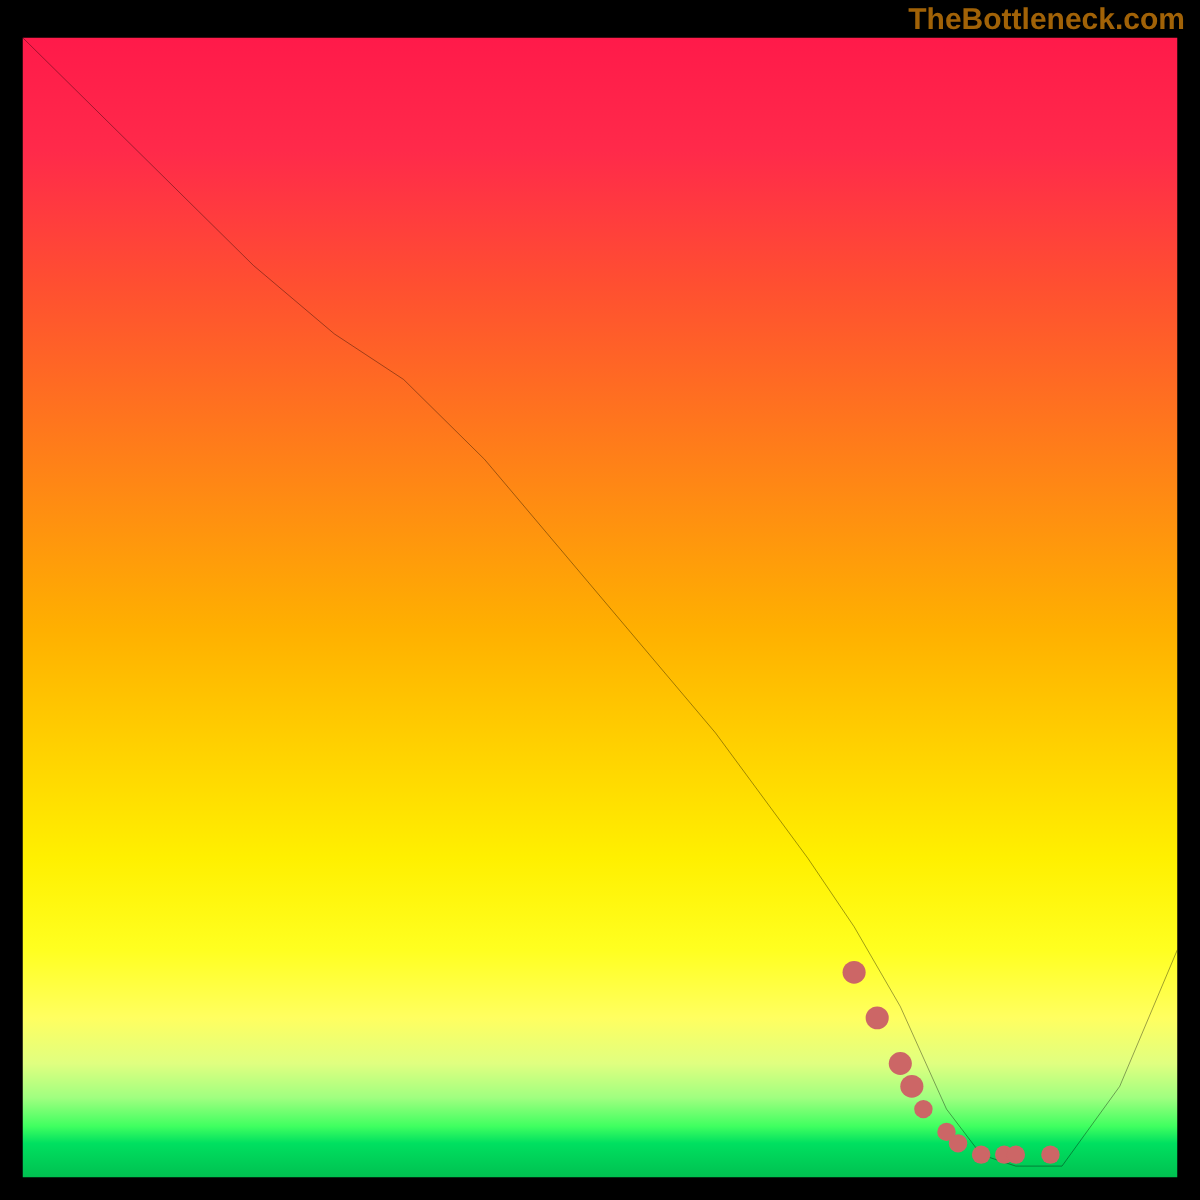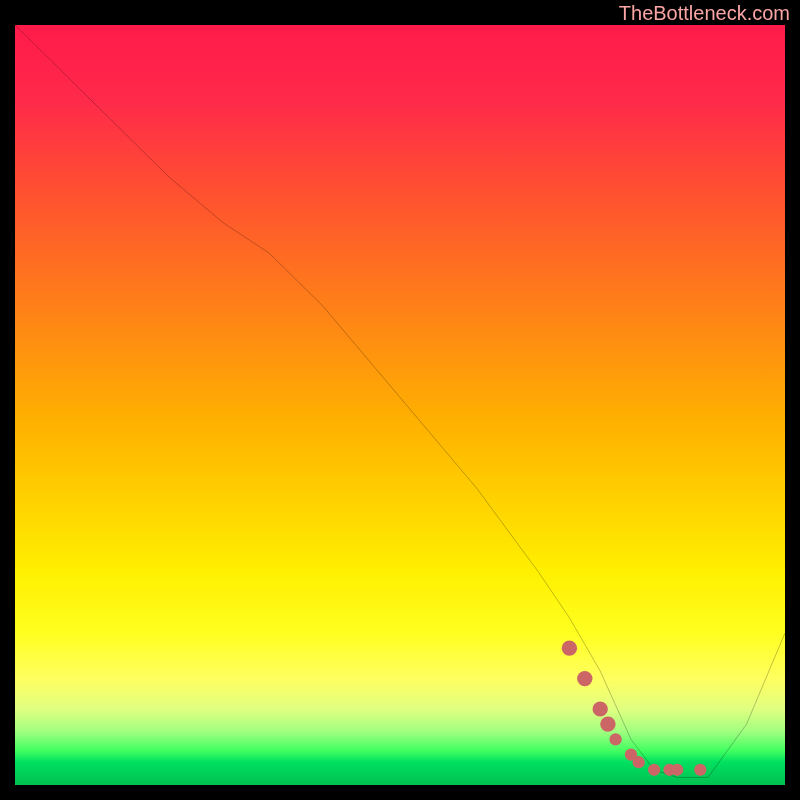--- a/index.html
+++ b/index.html
@@ -8,23 +8,23 @@
     width: 800px;
     height: 800px;
     background: #000;
     font-family: Arial, sans-serif;
     position: relative;
   }
   .watermark {
     position: absolute;
     top: 2px;
     right: 10px;
-    color: #fca5a5;
+    color: #a16207;
     font-size: 20px;
-    font-weight: normal;
+    font-weight: bold;
     z-index: 10;
   }
   .plot-area {
     position: absolute;
     left: 15px;
     top: 25px;
     width: 770px;
     height: 760px;
     overflow: hidden;
   }

